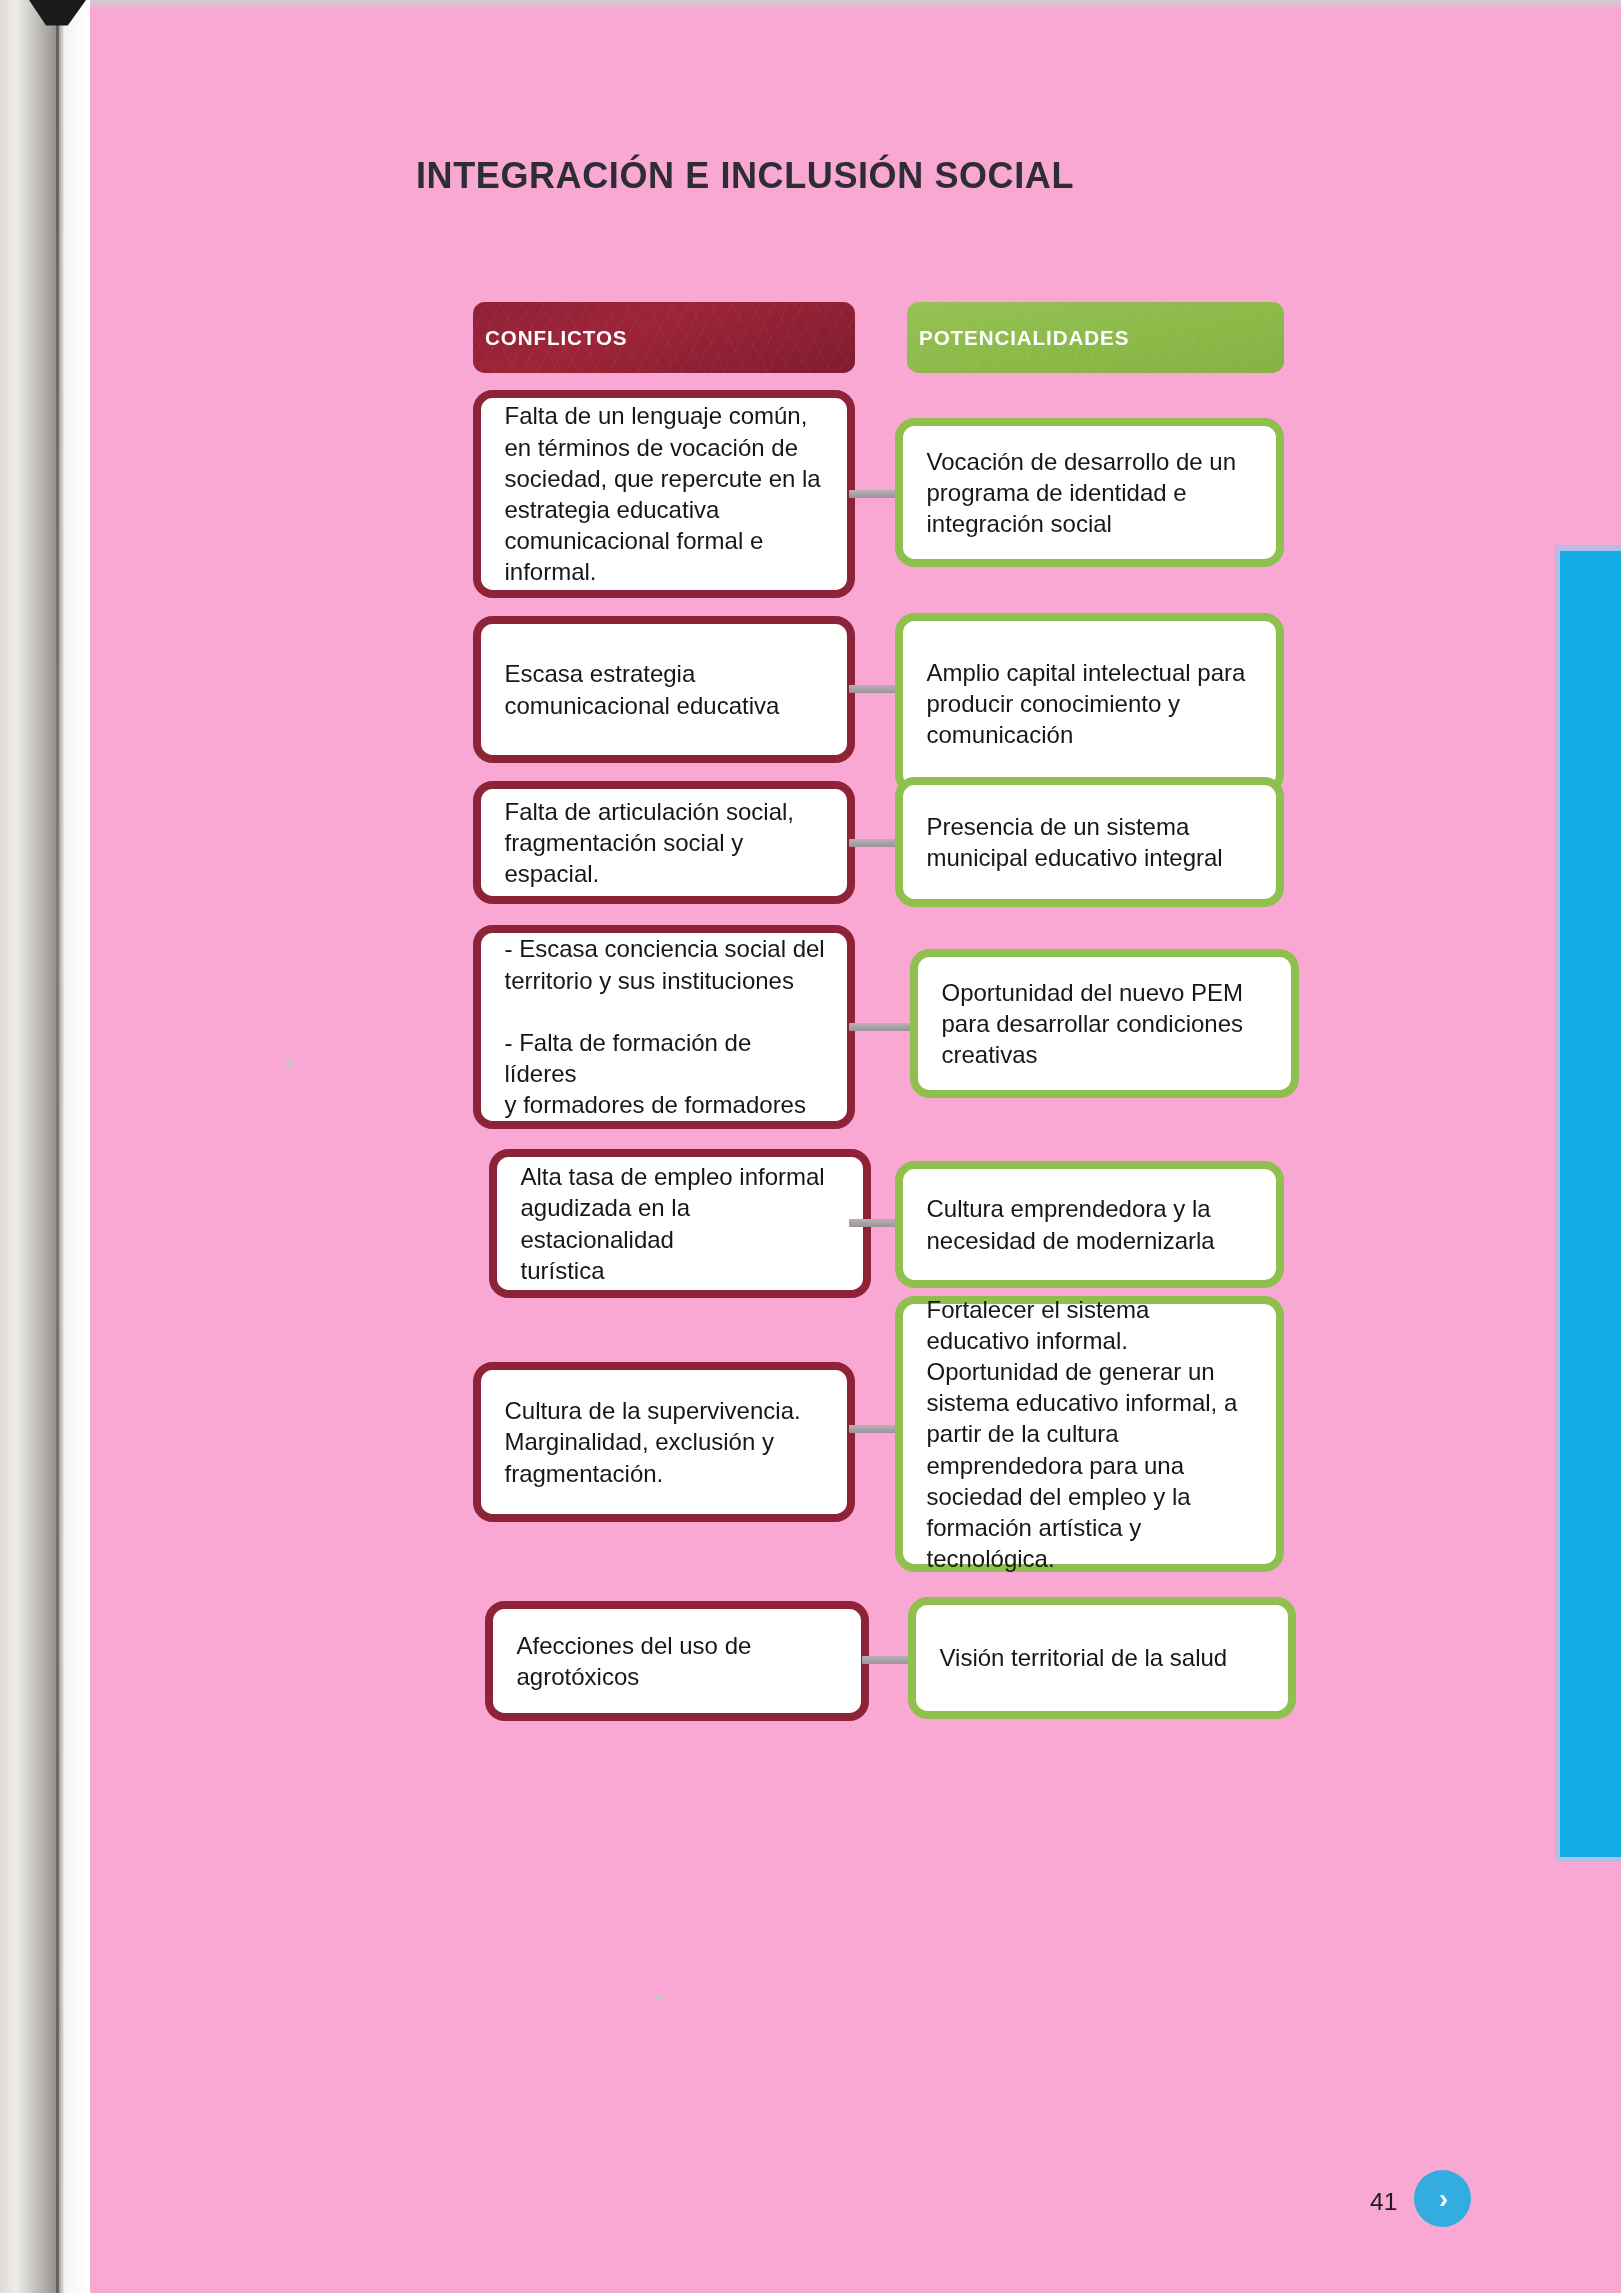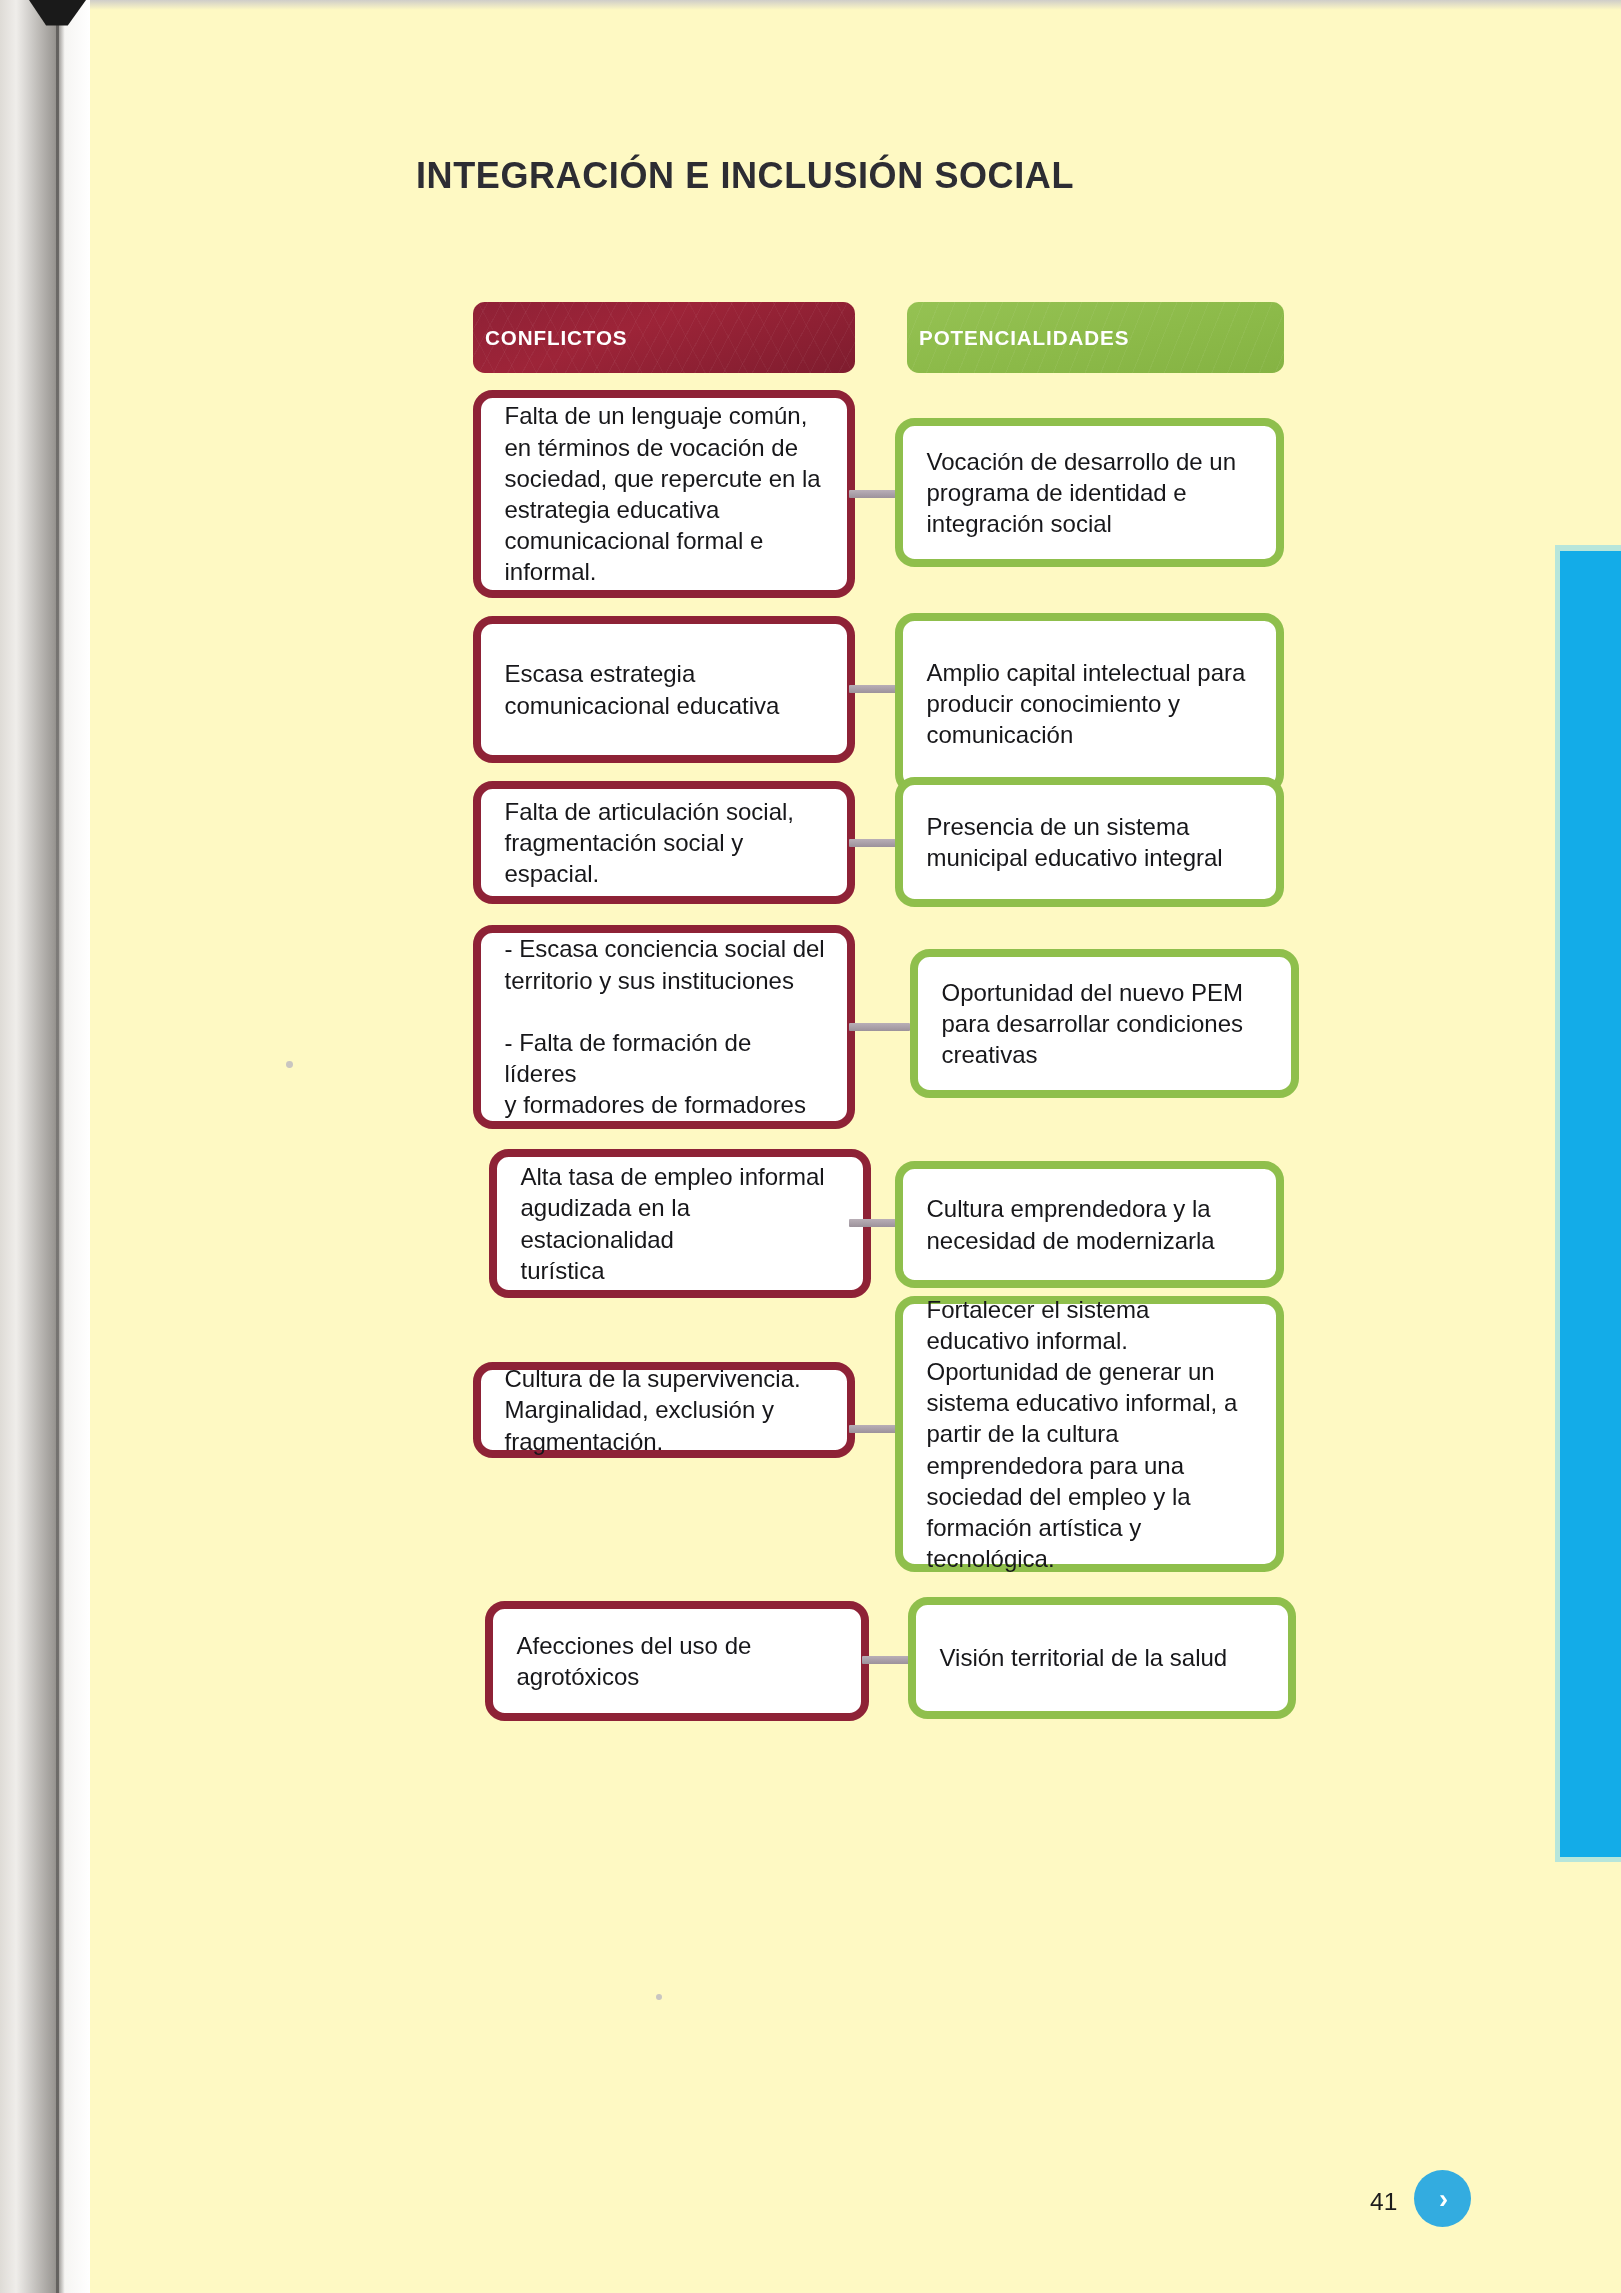--- a/index.html
+++ b/index.html
@@ -9,21 +9,21 @@
     background: #ffffff;
   }
   body {
     font-family: "Liberation Sans", sans-serif;
   }
   .page {
     position: relative;
     width: 1621px;
     height: 2294px;
     overflow: hidden;
-    background: #fef9c3;
+    background: #f9a8d4;
   }
 
   
   .scan-gutter {
     position: absolute;
     left: 0;
     top: 0;
     width: 90px;
     height: 2294px;
     background: linear-gradient(to right,
@@ -240,21 +240,21 @@
 para desarrollar condiciones
 creativas</div>
 
   <div class="node conflict" style="left:473px;top:1149px;width:382px;height:149px;margin-left:16px;">Alta tasa de empleo informal
 agudizada en la estacionalidad
 turística</div>
   <div class="connector" style="left:849px;top:1219px;width:61px;"></div>
   <div class="node potential" style="left:895px;top:1161px;width:389px;height:127px;">Cultura emprendedora y la
 necesidad de modernizarla</div>
 
-  <div class="node conflict" style="left:473px;top:1362px;width:382px;height:96px;">Cultura de la supervivencia.
+  <div class="node conflict" style="left:473px;top:1362px;width:382px;height:160px;">Cultura de la supervivencia.
 Marginalidad, exclusión y
 fragmentación.</div>
   <div class="connector" style="left:849px;top:1425px;width:61px;"></div>
   <div class="node potential" style="left:895px;top:1296px;width:389px;height:276px;">Fortalecer el sistema
 educativo informal.
 Oportunidad de generar un
 sistema educativo informal, a
 partir de la cultura
 emprendedora para una
 sociedad del empleo y  la

